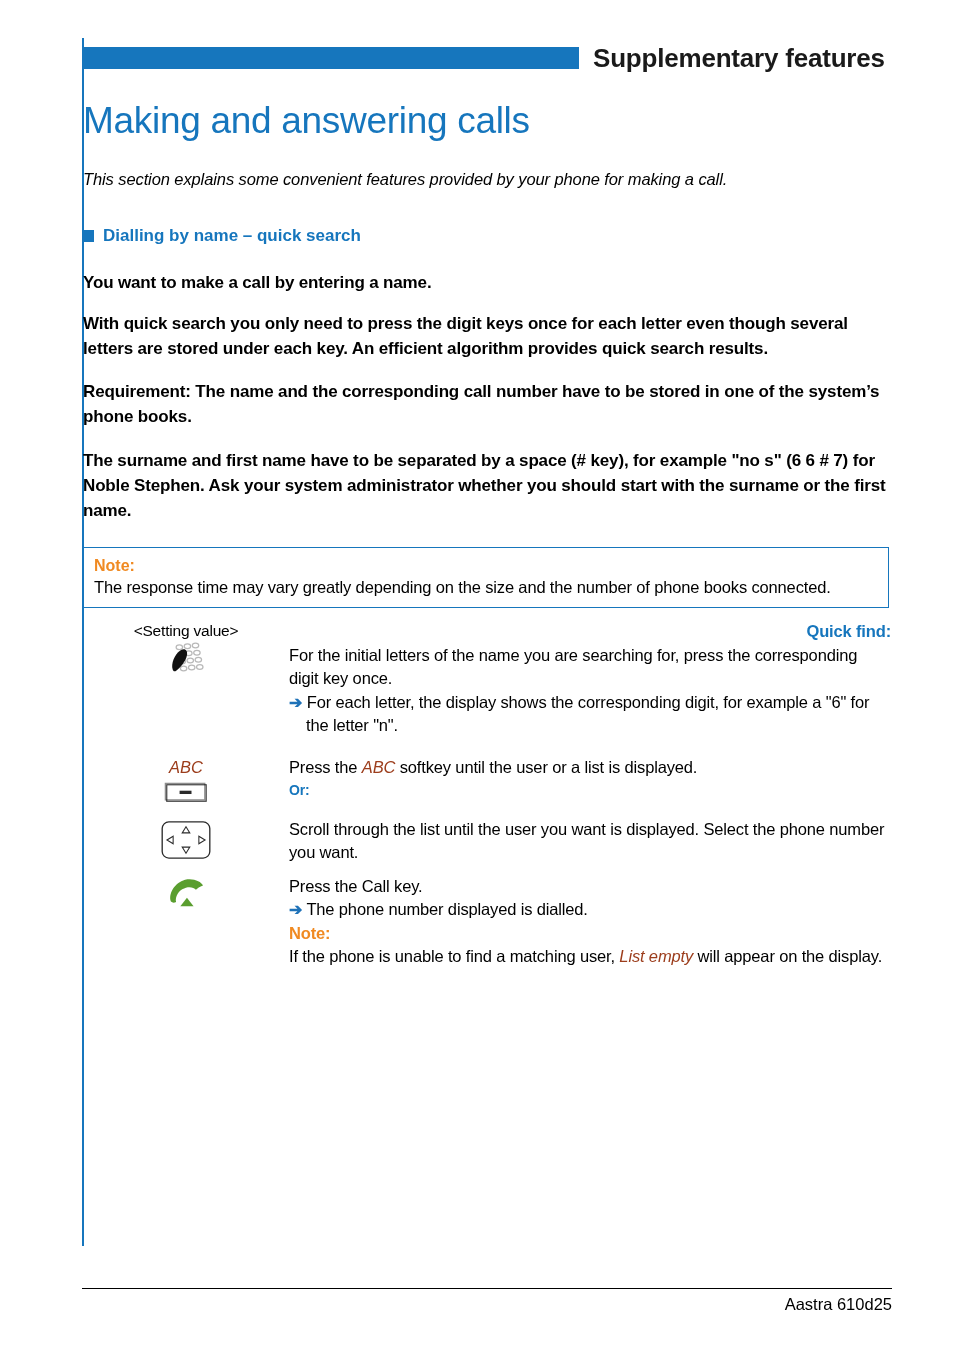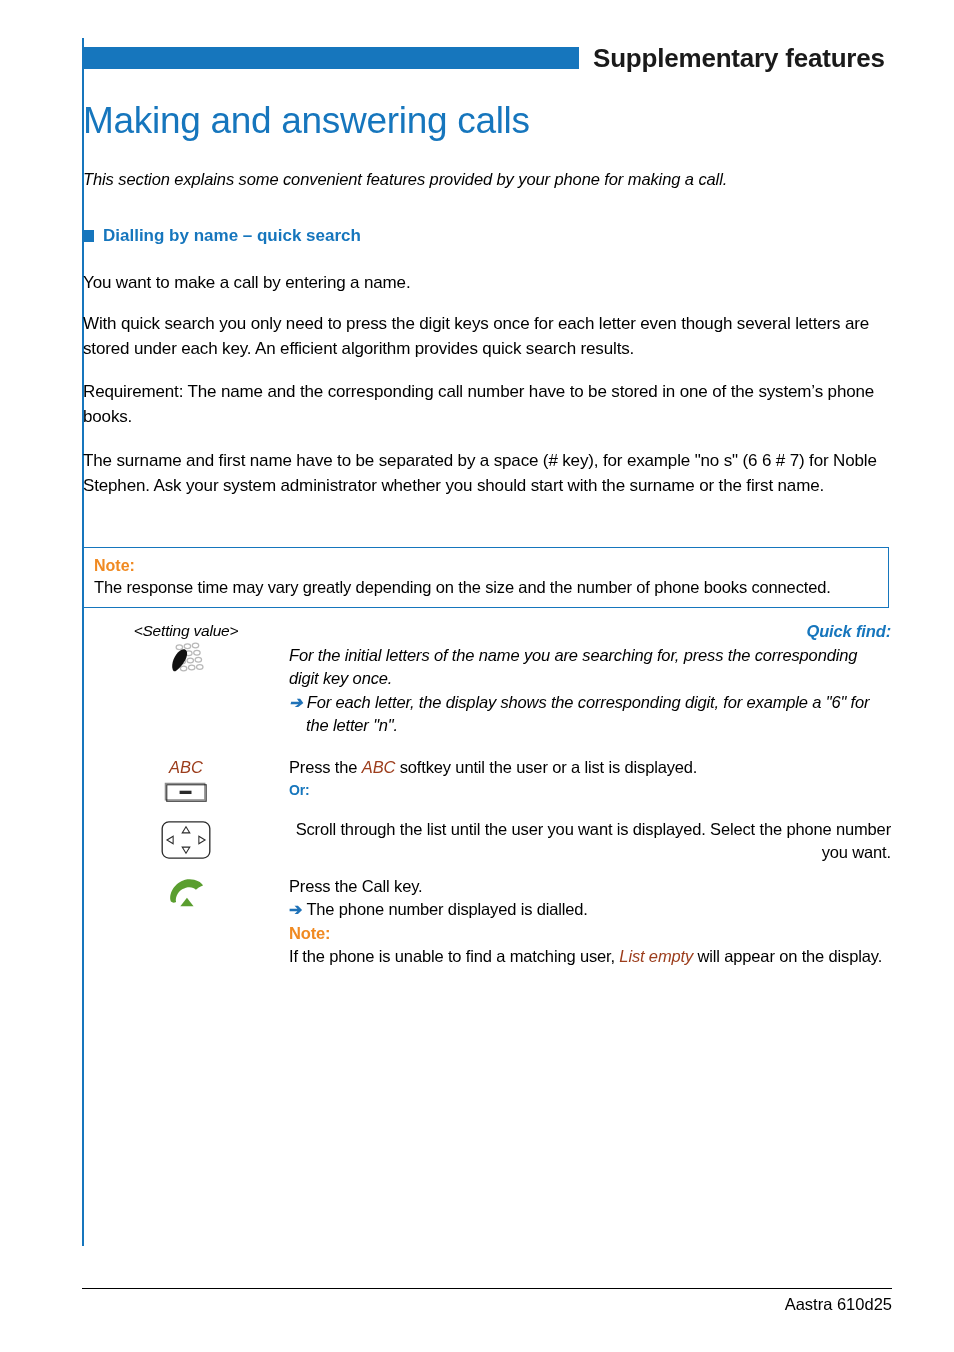--- a/index.html
+++ b/index.html
@@ -110,20 +110,21 @@
 
   p.body-para {
     position: absolute;
     left: 1px;
     width: 808px;
     margin: 0;
     font-size: 17px;
     line-height: 25px;
     color: #000;
     letter-spacing: -0.15px;
+    font-weight: bold;
   }
   #p1 { top: 270px; }
   #p2 { top: 311px; }
   #p3 { top: 379px; }
   #p4 { top: 448px; }
 
   
   .note-box {
     position: absolute;
     left: 1px;
@@ -271,21 +272,21 @@
     <p class="body-para" id="p3">Requirement: The name and the corresponding call number have to be stored in one of the system’s phone books.</p>
     <p class="body-para" id="p4">The surname and first name have to be separated by a space (# key), for example "no s" (6 6 # 7) for Noble Stephen. Ask your system administrator whether you should start with the surname or the first name.</p>
 
     <div class="note-box">
       <div class="note-label">Note:</div>
       <div class="note-text">The response time may vary greatly depending on the size and the number of phone books connected.</div>
     </div>
 
     <div class="steps">
 
-      <div class="step-row" style="margin-bottom:6px;font-style:italic;">
+      <div class="step-row" style="margin-bottom:6px;">
         <div class="step-icon-cell">
           <div class="setting-label">&lt;Setting value&gt;</div>
           <svg class="icon-keypad" viewBox="0 0 40 40">
             <g fill="none" stroke="#b9b9b9" stroke-width="1.3">
               <ellipse cx="13" cy="6.5" rx="3.4" ry="2.5"></ellipse>
               <ellipse cx="21.5" cy="5.5" rx="3.4" ry="2.5"></ellipse>
               <ellipse cx="30" cy="4.8" rx="3.4" ry="2.5"></ellipse>
               <ellipse cx="14.5" cy="14" rx="3.4" ry="2.5"></ellipse>
               <ellipse cx="23" cy="13" rx="3.4" ry="2.5"></ellipse>
               <ellipse cx="31.5" cy="12.3" rx="3.4" ry="2.5"></ellipse>
@@ -319,21 +320,21 @@
           </svg>
         </div>
         <div class="step-body">
           <div>
             <span>Press the </span><span class="ital-brown">ABC</span><span> softkey until the user or a list is displayed.</span>
           </div>
           <div class="or-label">Or:</div>
         </div>
       </div>
 
-      <div class="step-row" style="margin-top:14px;margin-bottom:0;text-align:right;">
+      <div class="step-row" style="margin-top:14px;margin-bottom:0;">
         <div class="step-icon-cell">
           <svg class="icon-navkey" viewBox="0 0 54 42">
             <rect x="2" y="2" width="50" height="38" rx="7" ry="7" fill="#ffffff" stroke="#2b2b2b" stroke-width="1.4"></rect>
             <polygon points="27,7 31,13.5 23,13.5" fill="#ffffff" stroke="#2b2b2b" stroke-width="1.1"></polygon>
             <polygon points="27,35 31,28.5 23,28.5" fill="#ffffff" stroke="#2b2b2b" stroke-width="1.1"></polygon>
             <polygon points="7,21 13.5,17 13.5,25" fill="#ffffff" stroke="#2b2b2b" stroke-width="1.1"></polygon>
             <polygon points="47,21 40.5,17 40.5,25" fill="#ffffff" stroke="#2b2b2b" stroke-width="1.1"></polygon>
           </svg>
         </div>
         <div class="step-body">

